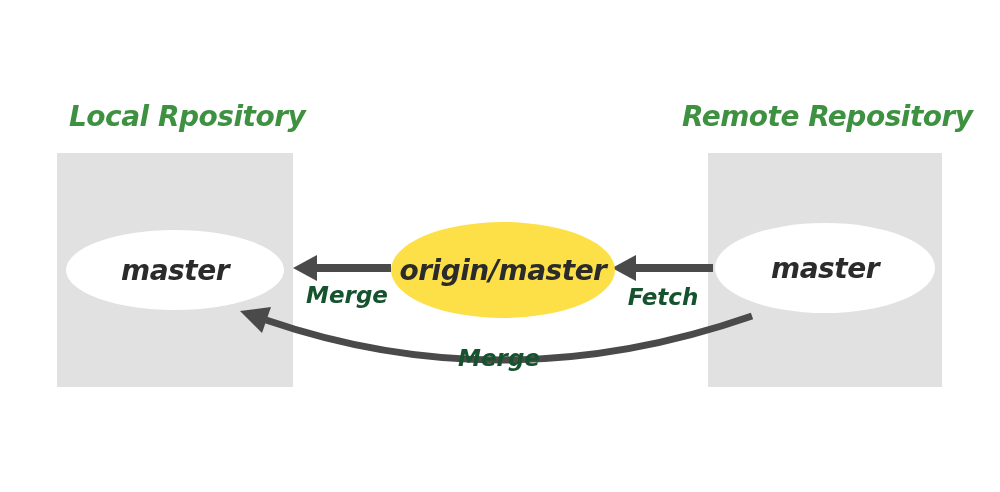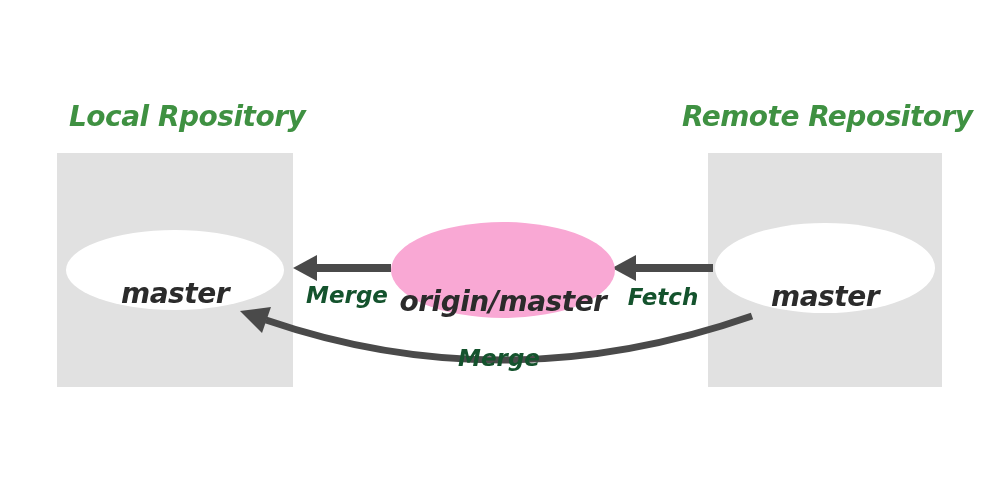--- a/index.html
+++ b/index.html
@@ -31,25 +31,25 @@
     position: absolute;
     background: #e1e1e1;
   }
   .repo-box.local  { left: 57px;  top: 153px; width: 236px; height: 234px; }
   .repo-box.remote { left: 708px; top: 153px; width: 234px; height: 234px; }
 
   .node {
     position: absolute;
     border-radius: 50%;
     display: flex;
-    align-items: flex-end;
+    align-items: center;
     justify-content: center;
   }
   .node.white { background: #ffffff; }
-  .node.gray  { background: #f9a8d4; }
+  .node.gray  { background: #fde047; }
   .node.local-master  { left: 66px;  top: 230px; width: 218px; height: 80px; }
   .node.origin-master { left: 391px; top: 222px; width: 224px; height: 96px; }
   .node.remote-master { left: 715px; top: 223px; width: 220px; height: 90px; }
   .node-label {
     font-size: 28px;
     font-weight: bold;
     font-style: italic;
     color: #2b2b2b;
     letter-spacing: -0.5px;
     white-space: nowrap;

